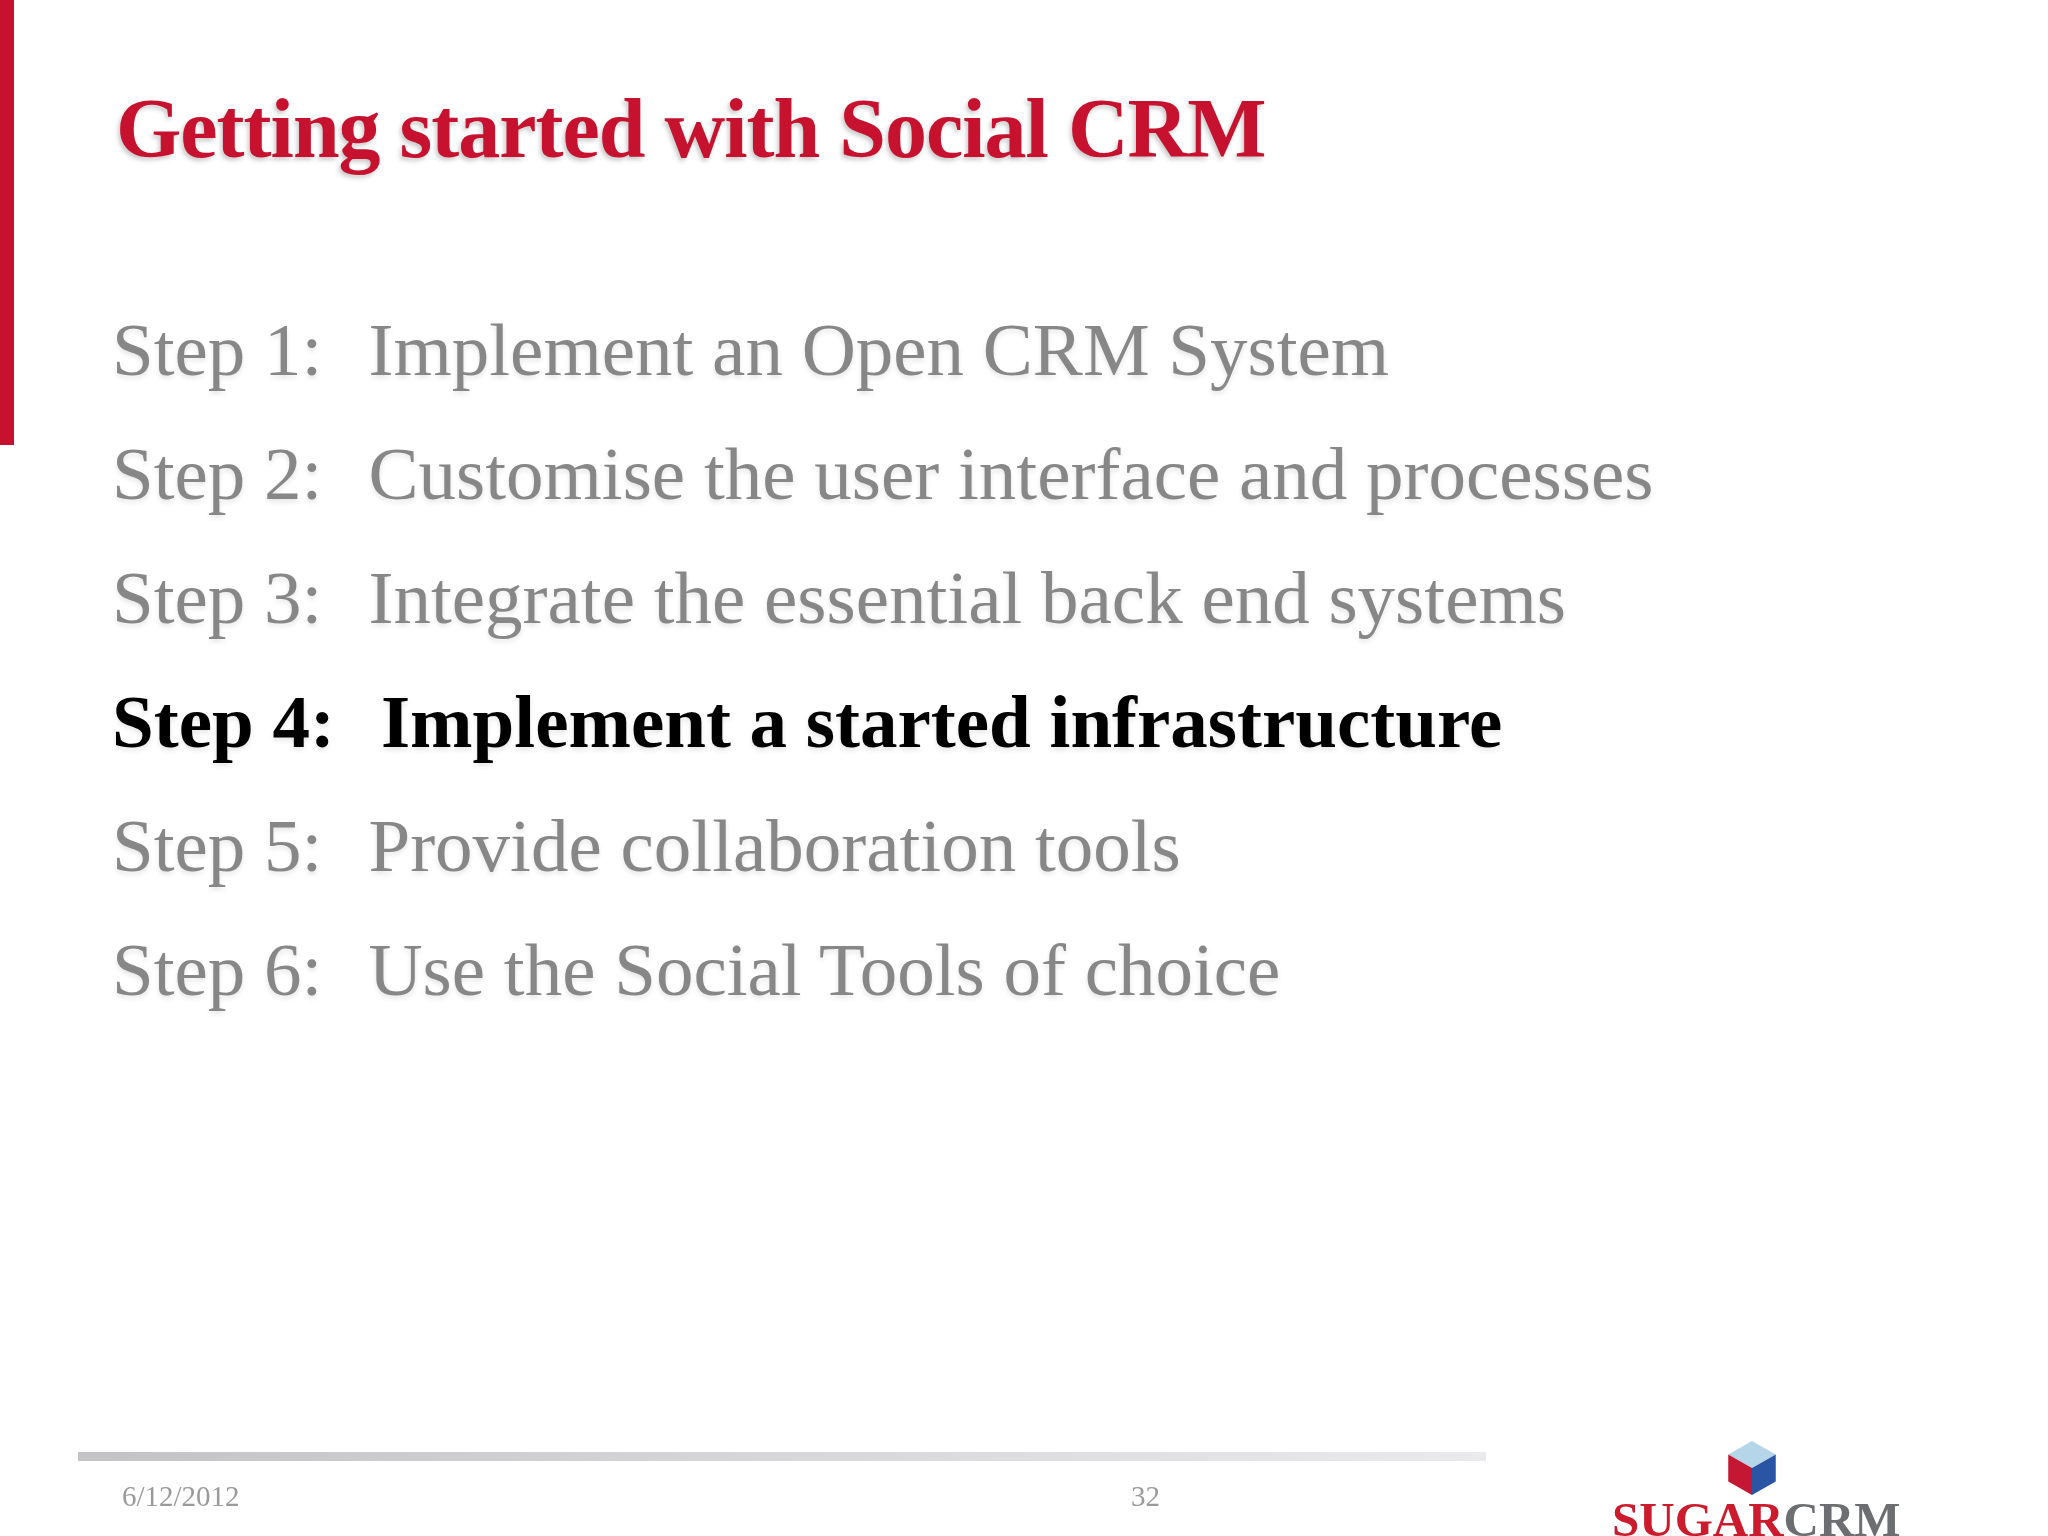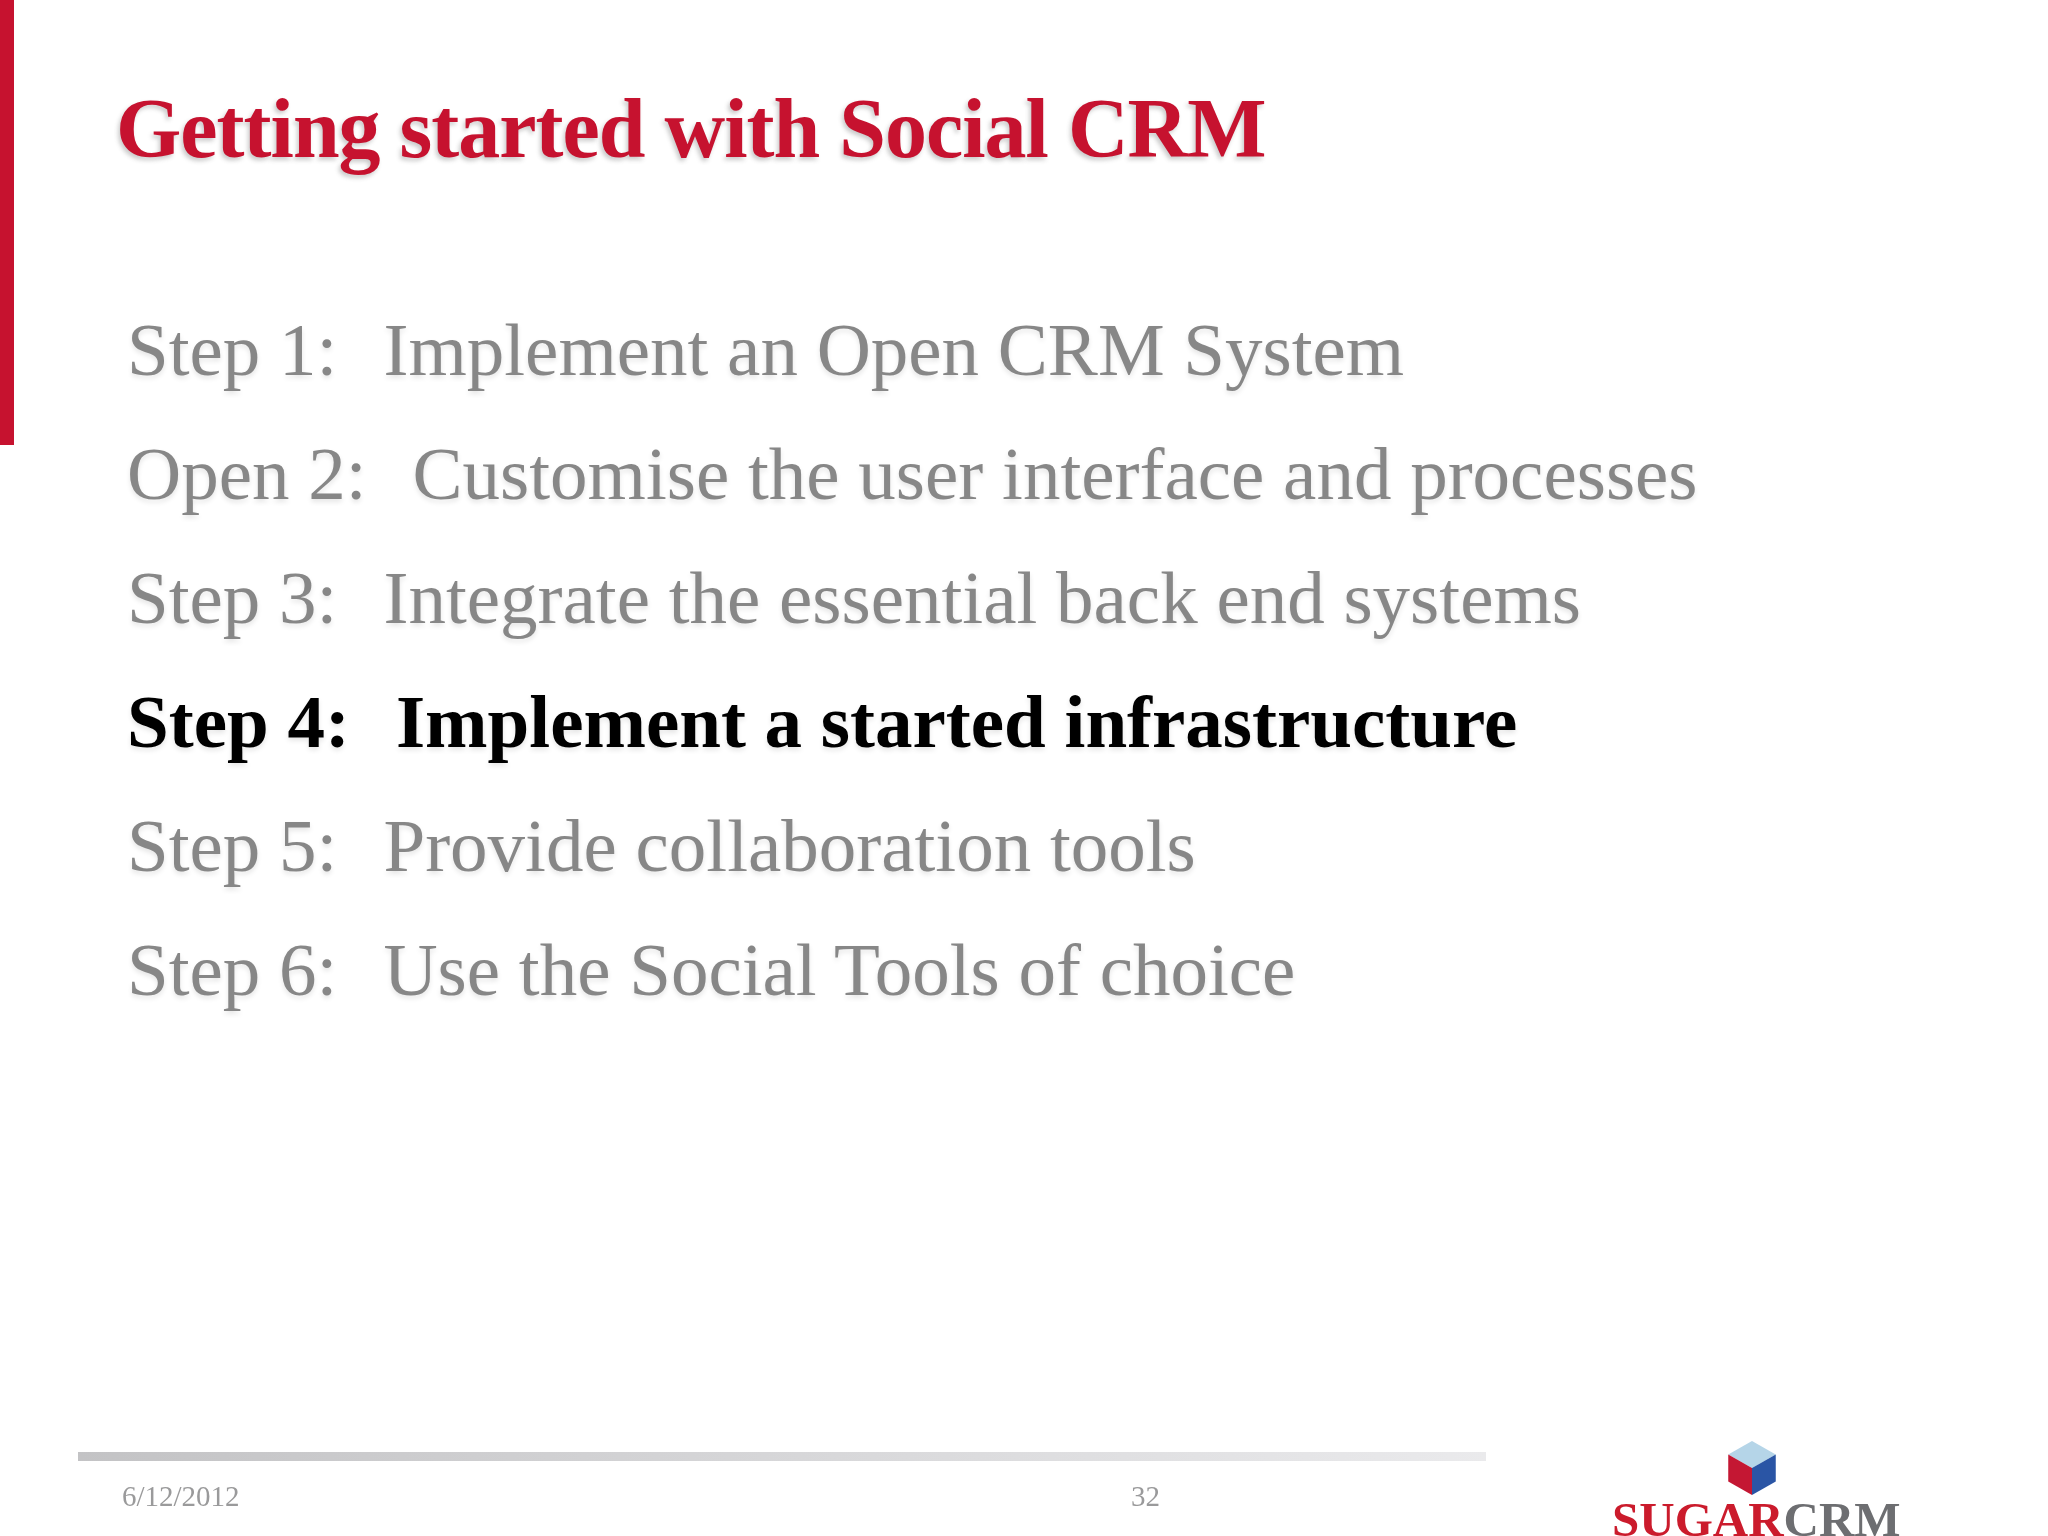--- a/index.html
+++ b/index.html
@@ -34,21 +34,21 @@
     font-size: 84px;
     font-weight: bold;
     line-height: 1;
     letter-spacing: -1px;
     color: var(--accent-red, #c6122f);
     text-shadow: -2px 3px 4px rgba(70, 70, 70, 0.28);
     white-space: nowrap;
   }
   .steps {
     position: absolute;
-    left: 127px;
+    left: 112px;
     top: 288px;
   }
   .step {
     height: 124px;
     line-height: 124px;
     font-size: 75px;
     color: var(--step-gray, #878787);
     white-space: nowrap;
     text-shadow: 0 3px 5px rgba(0, 0, 0, 0.10);
   }
@@ -113,21 +113,21 @@
 <body>
 
 <div class="slide">
 
   <div class="accent-bar"></div>
 
   <h1 class="title">Getting started with Social CRM</h1>
 
   <div class="steps">
     <div class="step"><span class="step-label">Step 1:</span><span class="step-text">Implement an Open CRM System</span></div>
-    <div class="step"><span class="step-label">Open 2:</span><span class="step-text">Customise the user interface and processes</span></div>
+    <div class="step"><span class="step-label">Step 2:</span><span class="step-text">Customise the user interface and processes</span></div>
     <div class="step"><span class="step-label">Step 3:</span><span class="step-text">Integrate the essential back end systems</span></div>
     <div class="step emphasis"><span class="step-label">Step 4:</span><span class="step-text">Implement a started infrastructure</span></div>
     <div class="step"><span class="step-label">Step 5:</span><span class="step-text">Provide collaboration tools</span></div>
     <div class="step"><span class="step-label">Step 6:</span><span class="step-text">Use the Social Tools of choice</span></div>
   </div>
 
   <div class="footer-divider"></div>
 
   <div class="footer-text footer-date">6/12/2012</div>
   <div class="footer-text footer-page">32</div>

